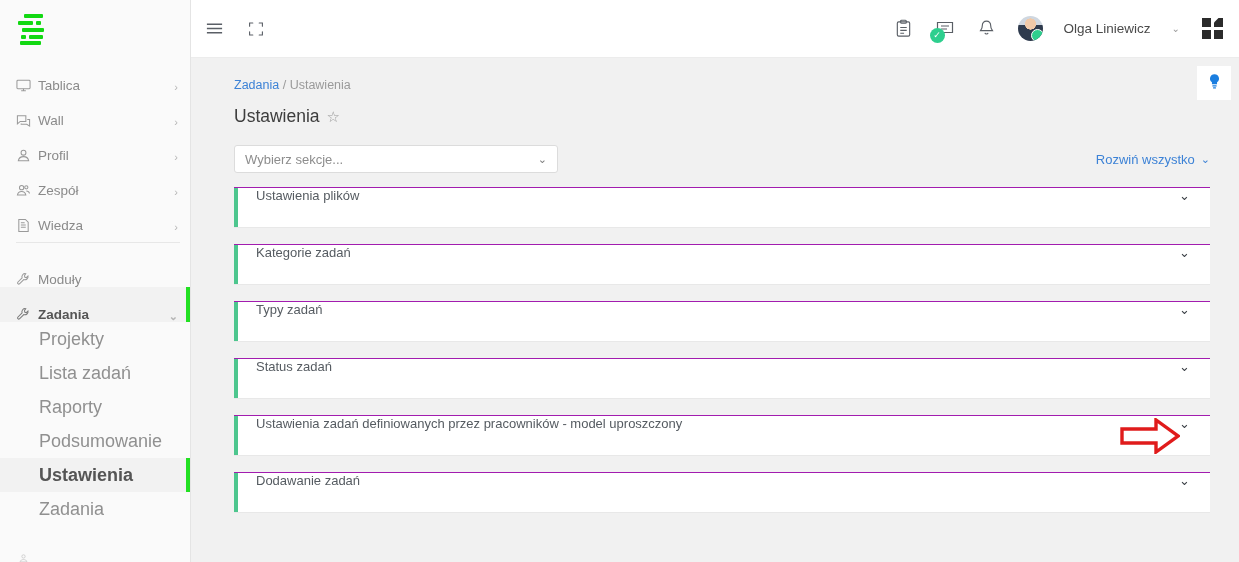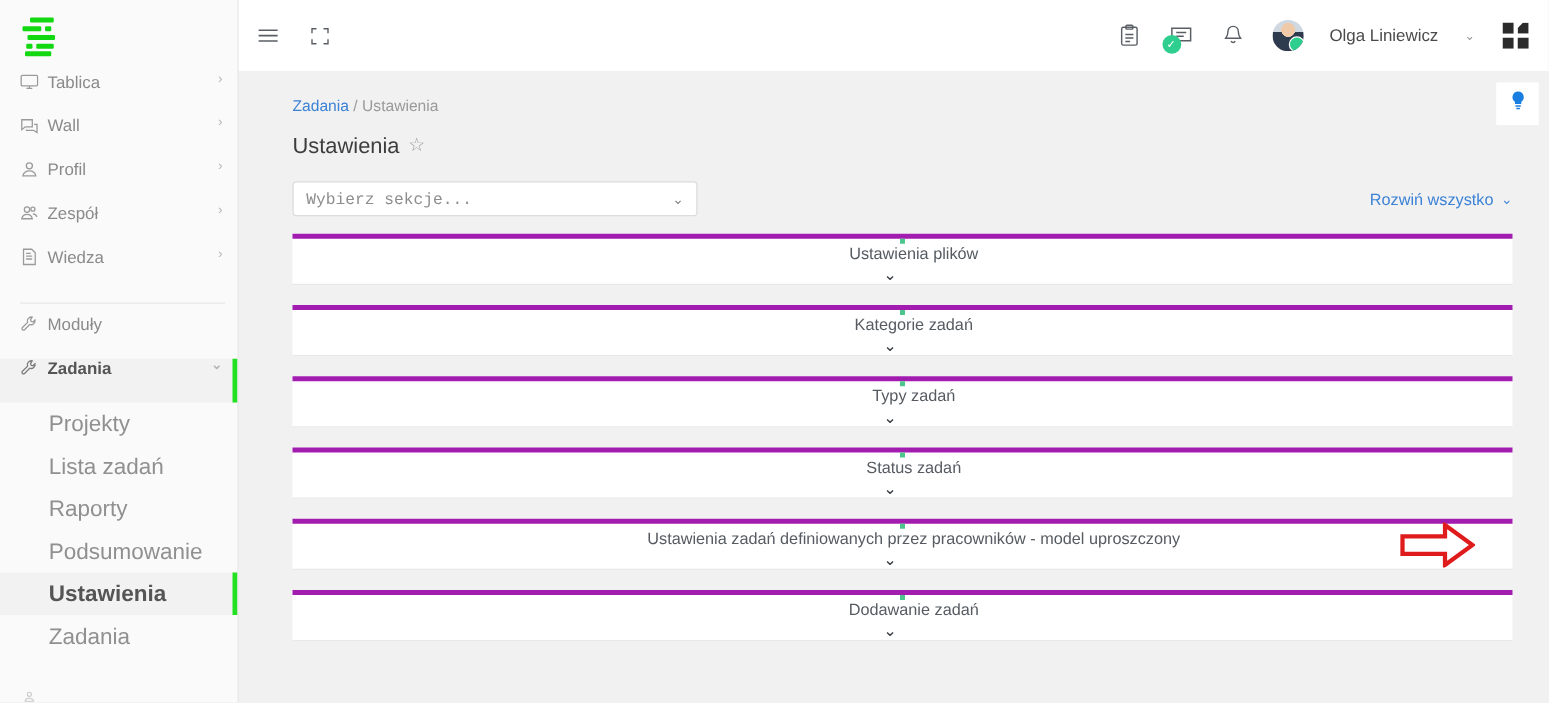--- a/index.html
+++ b/index.html
@@ -30,21 +30,21 @@
   .logo i:nth-child(1){ left: 8px;  top: 1px;  width: 19px; height: 4px; }
   .logo i:nth-child(2){ left: 2px;  top: 8px;  width: 15px; height: 4px; }
   .logo i:nth-child(3){ left: 20px; top: 8px;  width: 5px;  height: 4px; }
   .logo i:nth-child(4){ left: 6px;  top: 15px; width: 22px; height: 4px; }
   .logo i:nth-child(5){ left: 5px;  top: 22px; width: 5px;  height: 4px; }
   .logo i:nth-child(6){ left: 13px; top: 22px; width: 14px; height: 4px; }
   .logo i:nth-child(7){ left: 4px;  top: 28px; width: 21px; height: 4px; }
 
   .nav-group { padding: 0; }
   .nav-item {
-    display: flex; align-items: flex-start;
+    display: flex; align-items: flex-end;
     height: 35px; padding: 0 12px 0 16px;
     color: #8a8a8a; font-size: 13.5px;
     position: relative; cursor: pointer;
   }
   .nav-item .ic { width: 22px; flex: 0 0 22px; display: flex; align-items: center; color: #9a9a9a; }
   .nav-item .lbl { flex: 1; white-space: nowrap; }
   .nav-item .chev { color: #b5b5b5; font-size: 11px; line-height: 1; }
   .nav-item.active { color: #555; font-weight: bold; background: #f2f2f2; }
   .nav-item.active .ic { color: #7a7a7a; }
   .nav-accent {
@@ -120,36 +120,35 @@
     display: flex; align-items: center;
     margin: 18px 29px 0 43px;
   }
   .section-select {
     width: 324px; height: 28px;
     background: #fff; border: 1px solid #dcdcdc; border-radius: 3px;
     font-size: 13px; color: #8d8d8d;
     display: flex; align-items: center; padding: 0 10px;
     cursor: pointer;
   }
-  .section-select .placeholder { flex: 1; font-family: Liberation Mono, monospace; }
+  .section-select .placeholder { flex: 1; }
   .section-select .sel-caret { color: #7c7c7c; font-size: 11px; }
   .toolbar-spacer { flex: 1; }
   .expand-all {
     font-size: 13px; color: #3c82d6; cursor: pointer;
     display: flex; align-items: center; gap: 6px; padding-left: 36px;
   }
   .expand-all .ea-caret { font-size: 11px; }
 
   .accordion { margin: 14px 29px 0 43px; }
   .panel {
     background: #fff; height: 41px; margin-bottom: 16px;
-    display: flex; align-items: center; position: relative;
-    border-top: 4px solid #a21caf; border-bottom: 1px solid #e8e8e8;
+    display: flex; position: relative;
+    border-top: 1px solid #a21caf; border-bottom: 1px solid #e8e8e8;
     cursor: pointer;
-    flex-direction: column;
   }
   .panel .accent { width: 4px; height: 100%; background: #4dc68e; flex: 0 0 4px; }
   .panel .ptitle {
     flex: 1; font-size: 13px; color: #555b61; padding-left: 18px;
     white-space: nowrap; overflow: hidden; text-overflow: ellipsis;
   }
   .panel .pchev { color: #3a3f45; font-size: 13px; padding-right: 20px; }
 
   
   .red-arrow {

